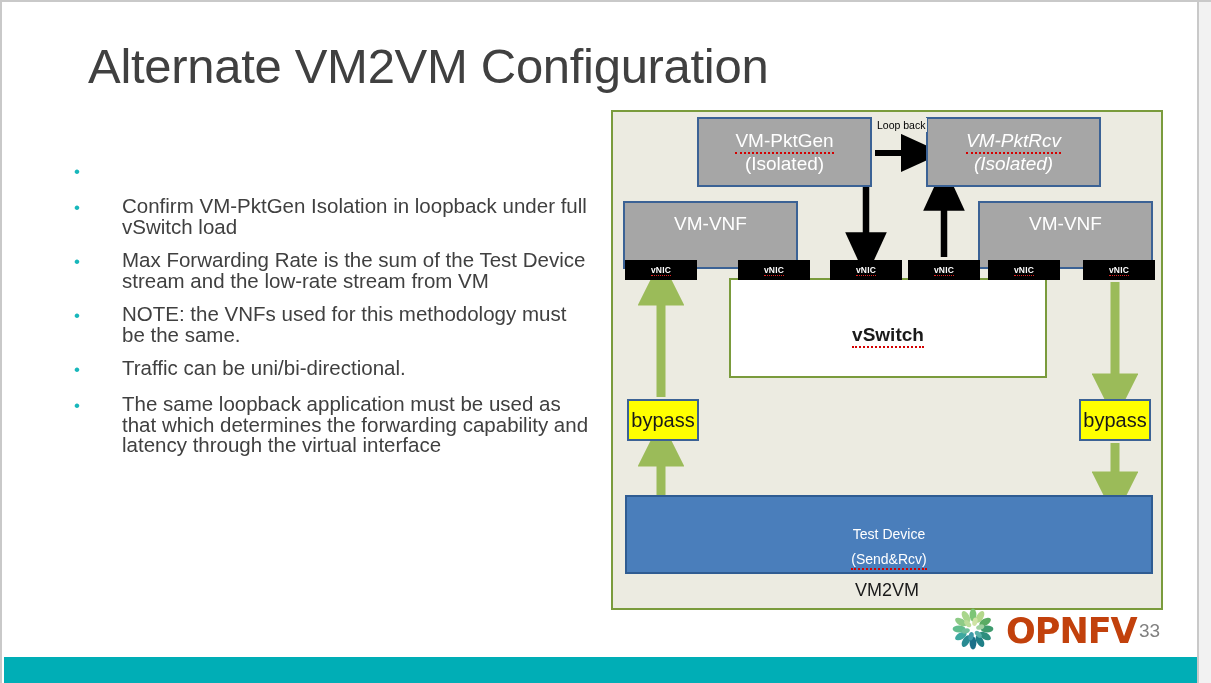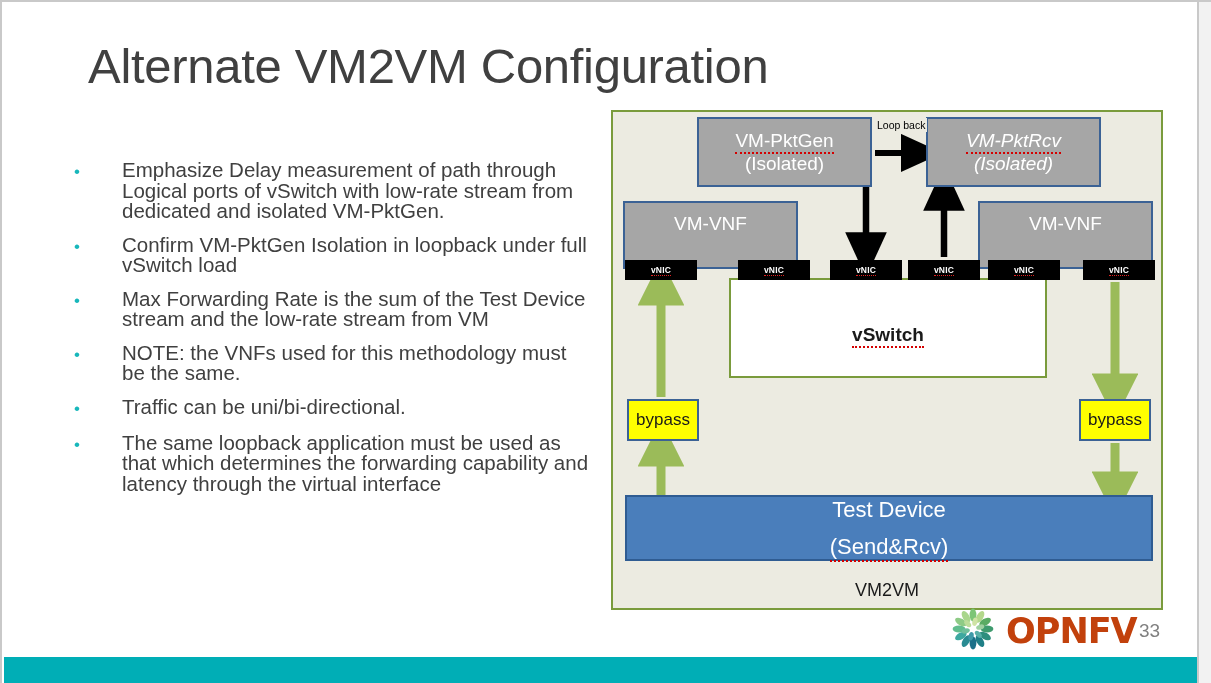--- a/index.html
+++ b/index.html
@@ -93,30 +93,30 @@
     background:#ffffff;border:2px solid #7a9b3c;
   }
   .vswitch .lbl{
     position:absolute;left:0;right:0;top:44px;text-align:center;
     font-size:19px;color:#1a1a1a;font-weight:bold;
   }
 
   .bypass{
     background:#ffff00;border:2.5px solid #3b6295;
     display:flex;align-items:center;justify-content:center;
-    color:#1a1a1a;font-size:17px;text-align:right;
+    color:#1a1a1a;font-size:20px;text-align:right;
   }
   .bypass-l{left:14px;top:287px;width:72px;height:42px;}
   .bypass-r{left:466px;top:287px;width:72px;height:42px;}
 
   .testdev{
-    left:12px;top:383px;width:528px;height:66px;
+    left:12px;top:383px;width:528px;height:79px;
     background:#4a7ebb;border:2.5px solid #2f5c92;
-    color:#ffffff;font-size:22px;line-height:25px;
-    display:flex;flex-direction:column;align-items:center;justify-content:space-between;
+    color:#ffffff;font-size:14px;line-height:25px;
+    display:flex;flex-direction:column;align-items:center;justify-content:flex-end;
   }
   .testdev .squig{border-bottom:2px dotted #d40000;}
 
   .vm2vm-label{
     position:absolute;left:0;right:0;top:468px;text-align:center;
     font-size:18px;color:#1a1a1a;
   }
   .loopback-label{
     position:absolute;left:262px;top:6px;
     font-size:10.5px;color:#000;background:#ecebe1;padding:1px 2px;
@@ -139,21 +139,20 @@
 </head>
 <body>
 
 <div class="slide">
 
   <div class="title">Alternate VM2VM Configuration</div>
 
   <div class="bullets">
     <div class="bullet">
       <span class="dot">•</span>
-      <span class="btext">Emphasize Delay measurement of path through Logical ports of vSwitch with low-rate stream from dedicated and isolated VM-PktGen.</span>
     </div>
     <div class="bullet">
       <span class="dot">•</span>
       <span class="btext">Confirm VM-PktGen Isolation in loopback under full vSwitch load</span>
     </div>
     <div class="bullet">
       <span class="dot">•</span>
       <span class="btext">Max Forwarding Rate is the sum of the Test Device stream and the low-rate stream from VM</span>
     </div>
     <div class="bullet">

